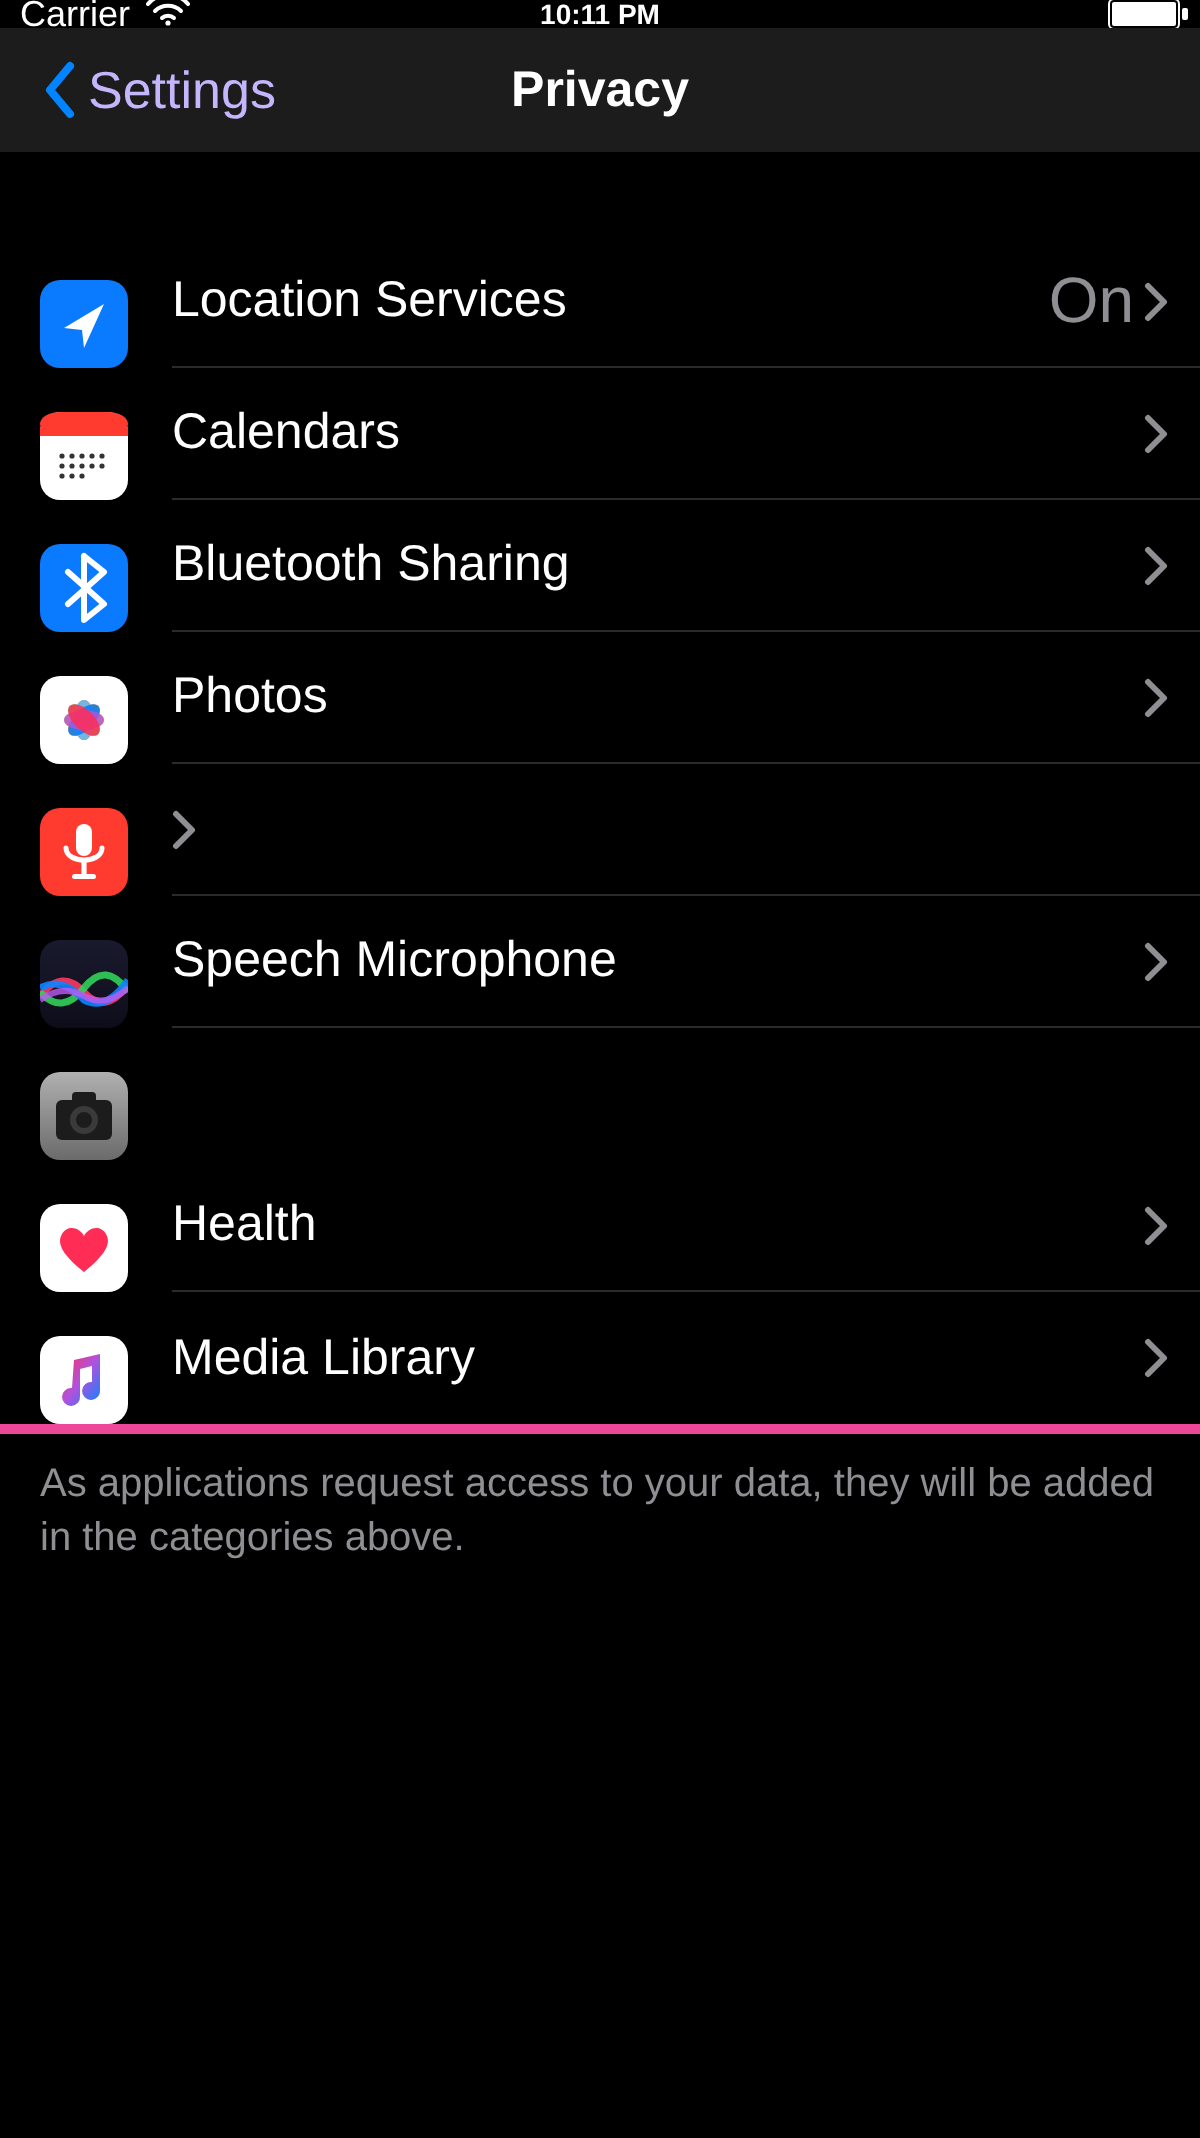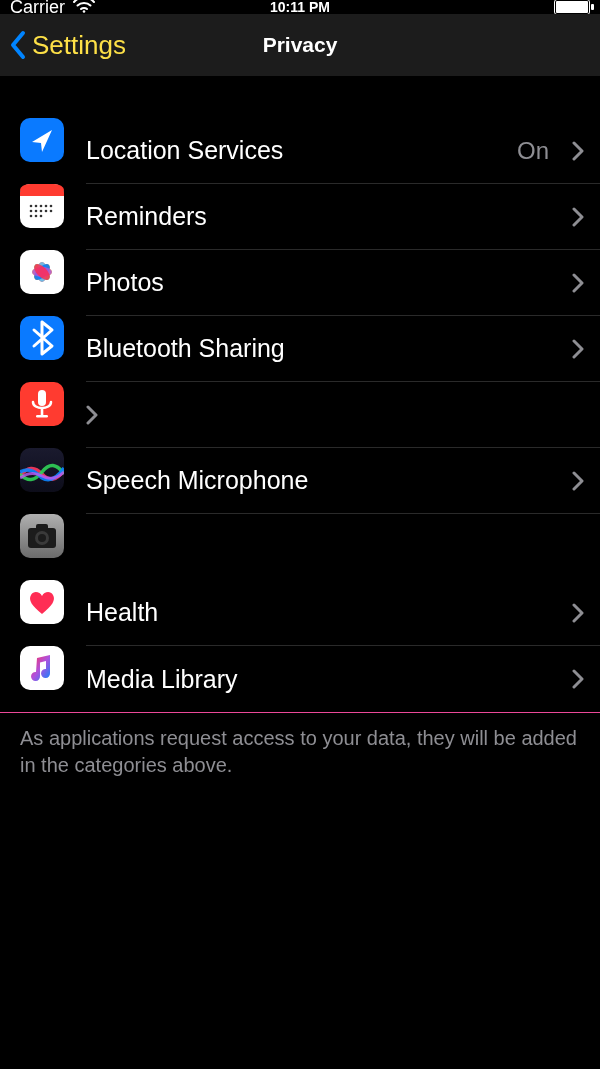--- a/index.html
+++ b/index.html
@@ -9,39 +9,39 @@
   .status-bar { width: 100%; height: 14px; background: #000; display: flex; align-items: center; justify-content: space-between; padding: 0 10px; font-size: 18px; }
   .status-left { display: flex; align-items: center; gap: 8px; }
   .status-center { position: absolute; left: 0; right: 0; text-align: center; font-size: 14px; font-weight: 600; }
   .status-right { display: flex; align-items: center; }
   .battery { width: 36px; height: 16px; border: 1.5px solid #fff; border-radius: 3px; position: relative; }
   .battery::after { content: ""; position: absolute; right: -5px; top: 4px; width: 3px; height: 6px; background: #fff; border-radius: 1px; }
   .battery .fill { position: absolute; left: 1px; top: 1px; bottom: 1px; right: 1px; background: #fff; border-radius: 1px; }
 
   
   .nav-bar { width: 100%; height: 62px; background: #1c1c1c; display: flex; align-items: center; position: relative; }
-  .back { display: flex; align-items: center; color: #fde047; font-size: 26px; padding-left: 8px; gap: 2px; }
+  .back { display: flex; align-items: center; color: #c4b5fd; font-size: 26px; padding-left: 20px; gap: 2px; }
   .back svg { width: 22px; height: 32px; }
-  .nav-title { position: absolute; left: 0; right: 0; text-align: center; font-size: 21px; font-weight: 600; color: #fff; pointer-events: none; }
+  .nav-title { position: absolute; left: 0; right: 0; text-align: center; font-size: 25px; font-weight: 600; color: #fff; pointer-events: none; }
 
   .spacer { height: 42px; background: #000; }
 
   
   .list { background: #000; }
-  .row { display: flex; align-items: flex-start; height: 66px; padding-left: 20px; }
+  .row { display: flex; align-items: flex-end; height: 66px; padding-left: 20px; }
   .icon-box { width: 44px; height: 44px; border-radius: 10px; display: flex; align-items: center; justify-content: center; flex-shrink: 0; }
   .icon-box svg { width: 100%; height: 100%; }
   .row-body { flex: 1; height: 100%; display: flex; align-items: center; margin-left: 22px; padding-right: 16px; border-bottom: 1px solid #2a2a2a; }
   .row:last-of-type .row-body { border-bottom: none; }
   .row-label { flex: 1; font-size: 25px; color: #fff; }
-  .row-value { font-size: 24px; color: #8e8e93; margin-right: 23px; }
+  .row-value { font-size: 32px; color: #8e8e93; margin-right: 5px; }
   .chev { width: 12px; height: 20px; flex-shrink: 0; }
   .chev path { stroke: #8e8e93; stroke-width: 3; fill: none; stroke-linecap: round; stroke-linejoin: round; }
 
-  .footer { padding: 12px 20px; font-size: 20px; color: #8e8e93; line-height: 1.35; border-top: 1px solid #ec4899; }
+  .footer { padding: 12px 20px; font-size: 20px; color: #8e8e93; line-height: 1.35; border-top: 5px solid #ec4899; }
 </style>
 </head>
 <body>
 
 <div class="status-bar">
   <div class="status-left">
     <span>Carrier</span>
     <span>
       <svg width="22" height="16" viewBox="0 0 22 16">
         <path d="M1 5 C6 -1 16 -1 21 5" stroke="#fff" stroke-width="2" fill="none" stroke-linecap="round"></path>
@@ -107,27 +107,42 @@
             <circle cx="21" cy="27" r="1.3"></circle>
             <circle cx="26" cy="27" r="1.3"></circle>
             <circle cx="31" cy="27" r="1.3"></circle>
         <circle cx="11" cy="32" r="1.3"></circle>
             <circle cx="16" cy="32" r="1.3"></circle>
             <circle cx="21" cy="32" r="1.3"></circle>
           </g>
       </svg>
     </div>
     <div class="row-body">
-      <span class="row-label">Reminders</span>
-      <svg class="chev" viewBox="0 0 12 20">
-          <path d="M2 2 L10 10 L2 18"></path>
-        </svg>
-    </div>
-  </div>
-
+      <span class="row-label">Calendars</span>
+      <svg class="chev" viewBox="0 0 12 20">
+          <path d="M2 2 L10 10 L2 18"></path>
+        </svg>
+    </div>
+  </div>
+
+
+  <div class="row">
+    <div class="icon-box">
+      <svg viewBox="0 0 44 44">
+          <rect width="44" height="44" rx="10" fill="#0a7aff"></rect>
+        <path d="M22 6 L22 38 L32 30 L14 14 M22 6 L32 14 L14 30" stroke="#fff" stroke-width="3" fill="none" stroke-linejoin="round" stroke-linecap="round"></path>
+      </svg>
+    </div>
+    <div class="row-body">
+      <span class="row-label">Bluetooth Sharing</span>
+      <svg class="chev" viewBox="0 0 12 20">
+          <path d="M2 2 L10 10 L2 18"></path>
+        </svg>
+    </div>
+  </div>
 
   <div class="row">
     <div class="icon-box">
       <svg viewBox="0 0 44 44">
           <rect width="44" height="44" rx="10" fill="#fff"></rect>
         <g transform="translate(22 22)">
           <ellipse rx="5" ry="10" fill="#ff3b30" opacity=".85"></ellipse>
           <ellipse rx="5" ry="10" fill="#ff9500" opacity=".85" transform="rotate(45)"></ellipse>
           <ellipse rx="5" ry="10" fill="#ffcc00" opacity=".85" transform="rotate(90)"></ellipse>
           <ellipse rx="5" ry="10" fill="#4cd964" opacity=".85" transform="rotate(135)"></ellipse>
@@ -142,35 +157,20 @@
       <span class="row-label">Photos</span>
       <svg class="chev" viewBox="0 0 12 20">
           <path d="M2 2 L10 10 L2 18"></path>
         </svg>
     </div>
   </div>
 
   <div class="row">
     <div class="icon-box">
       <svg viewBox="0 0 44 44">
-          <rect width="44" height="44" rx="10" fill="#0a7aff"></rect>
-        <path d="M22 6 L22 38 L32 30 L14 14 M22 6 L32 14 L14 30" stroke="#fff" stroke-width="3" fill="none" stroke-linejoin="round" stroke-linecap="round"></path>
-      </svg>
-    </div>
-    <div class="row-body">
-      <span class="row-label">Bluetooth Sharing</span>
-      <svg class="chev" viewBox="0 0 12 20">
-          <path d="M2 2 L10 10 L2 18"></path>
-        </svg>
-    </div>
-  </div>
-
-  <div class="row">
-    <div class="icon-box">
-      <svg viewBox="0 0 44 44">
           <rect width="44" height="44" rx="10" fill="#ff3b30"></rect>
         <rect x="18" y="8" width="8" height="16" rx="4" fill="#fff"></rect>
         <path d="M13 20 C13 28 31 28 31 20" stroke="#fff" stroke-width="2.5" fill="none" stroke-linecap="round"></path>
         <rect x="20.7" y="27" width="2.6" height="6" fill="#fff"></rect>
         <rect x="16" y="33" width="12" height="2.5" rx="1.25" fill="#fff"></rect>
       </svg>
     </div>
     <div class="row-body">
       <svg class="chev" viewBox="0 0 12 20">
           <path d="M2 2 L10 10 L2 18"></path>

